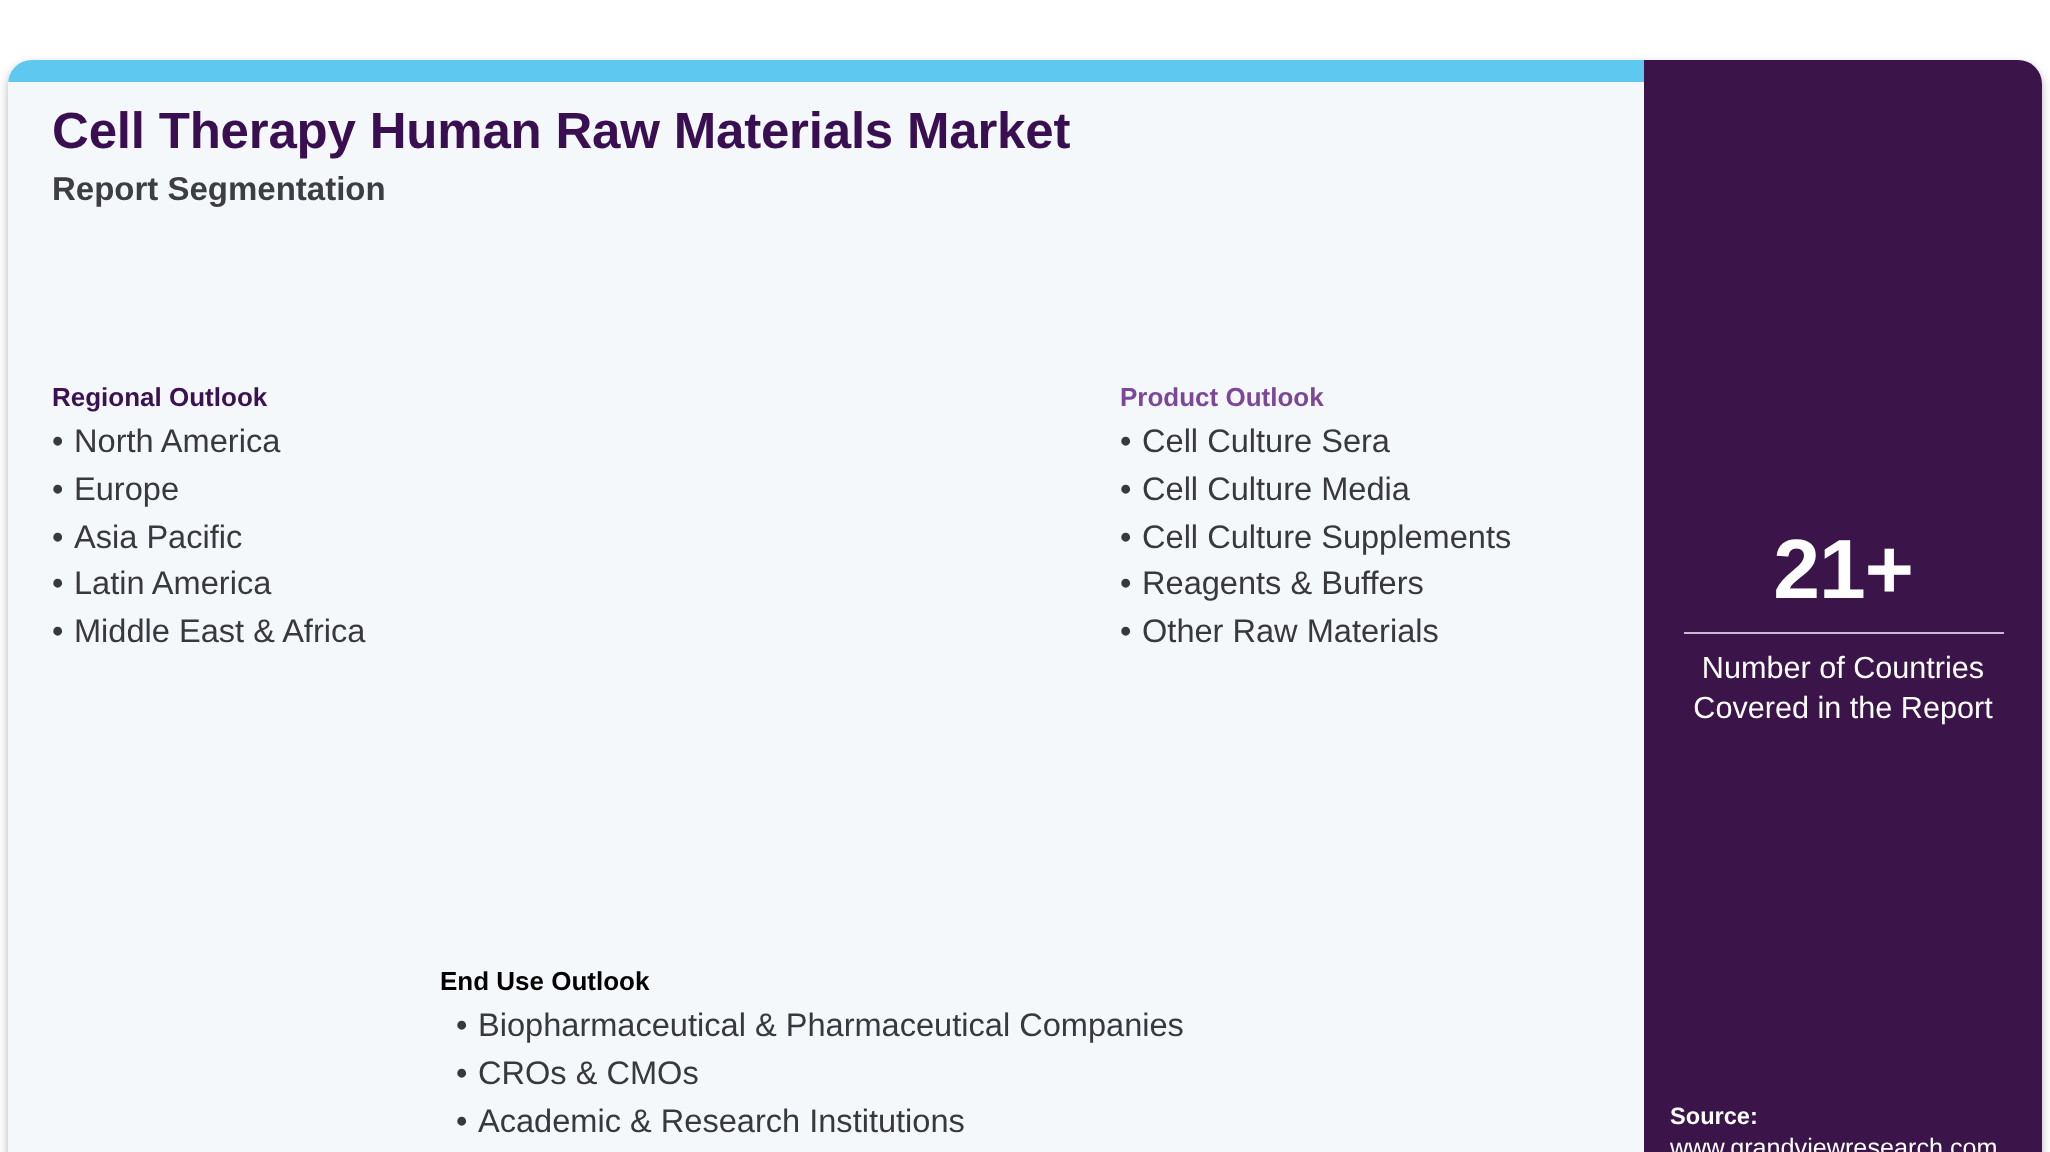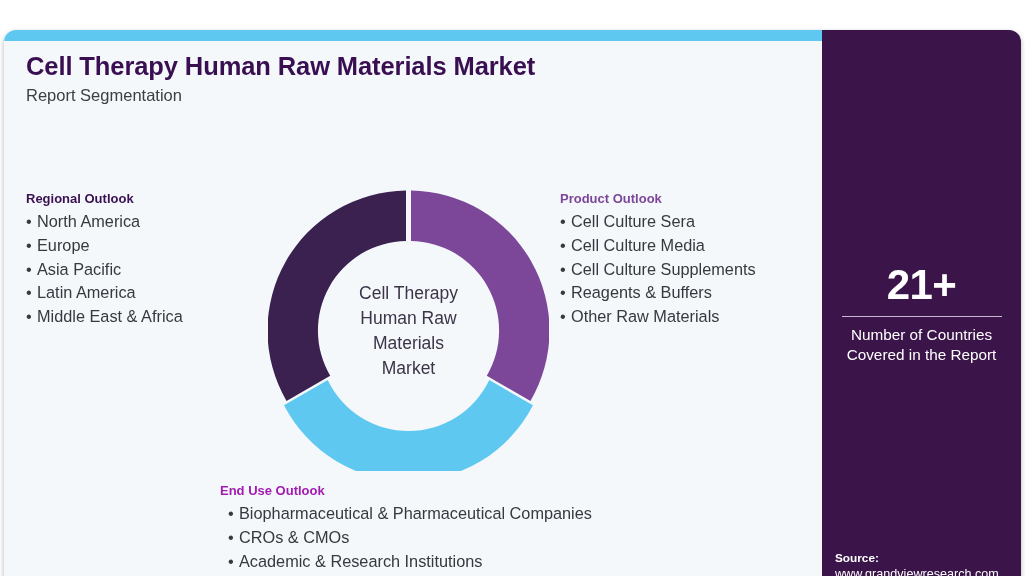--- a/index.html
+++ b/index.html
@@ -65,21 +65,21 @@
     font-size: 25.5px;
     font-weight: bold;
     color: #3a0f52;
     letter-spacing: -0.1px;
     line-height: 1.15;
     white-space: nowrap;
   }
   .report-subtitle {
     margin: 5px 0 0 0;
     font-size: 16.5px;
-    font-weight: normal;
+    font-weight: bold;
     color: #3d3d44;
     line-height: 1.2;
   }
 
   
   .outlook-heading {
     margin: 0 0 3px 0;
     font-size: 13px;
     font-weight: bold;
     line-height: 1.25;
@@ -116,21 +116,21 @@
     width: 255px;
   }
   .product-block .outlook-heading { color: #7c4798; }
 
   .enduse-block {
     position: absolute;
     left: 216px;
     top: 453px;
     width: 560px;
   }
-  .enduse-block .outlook-heading { color: #a21caf; }
+  .enduse-block .outlook-heading { color: #000000; }
   .enduse-block .outlook-list { padding-left: 8px; }
 
   
   .donut-wrap {
     position: absolute;
     left: 264px;
     top: 160px;
     width: 281px;
     height: 281px;
   }
@@ -277,48 +277,20 @@
 
       <div class="enduse-block">
         <div class="outlook-heading">End Use Outlook</div>
         <ul class="outlook-list">
           <li><span class="bullet">•</span><span>Biopharmaceutical &amp; Pharmaceutical Companies</span></li>
           <li><span class="bullet">•</span><span>CROs &amp; CMOs</span></li>
           <li><span class="bullet">•</span><span>Academic &amp; Research Institutions</span></li>
         </ul>
       </div>
 
-      <div class="donut-wrap">
-        <svg width="281" height="281" viewBox="0 0 281 281">
-
-          <path fill="#3a2150" d="M 138.0 0.5
-                   A 140 140 0 0 0 18.53 210.96
-                   L 62.22 185.78
-                   A 89.5 89.5 0 0 1 138.0 51.0
-                   Z"></path>
-
-          <path fill="#7c4798" d="M 143.0 0.5
-                   A 140 140 0 0 1 262.47 210.96
-                   L 218.78 185.78
-                   A 89.5 89.5 0 0 0 143.0 51.0
-                   Z"></path>
-
-          <path fill="#5fc8f0" d="M 16.03 215.29
-                   A 140 140 0 0 0 264.97 215.29
-                   L 221.28 190.11
-                   A 89.5 89.5 0 0 1 59.72 190.11
-                   Z"></path>
-        </svg>
-        <div class="donut-center-text">
-          <span>Cell Therapy</span>
-          <span>Human Raw</span>
-          <span>Materials</span>
-          <span>Market</span>
-        </div>
-      </div>
 
     </div>
 
     <div class="side-panel">
 
 
       <div class="stat-block">
         <div class="stat-value">21+</div>
         <div class="stat-rule"></div>
         <div class="stat-caption">

